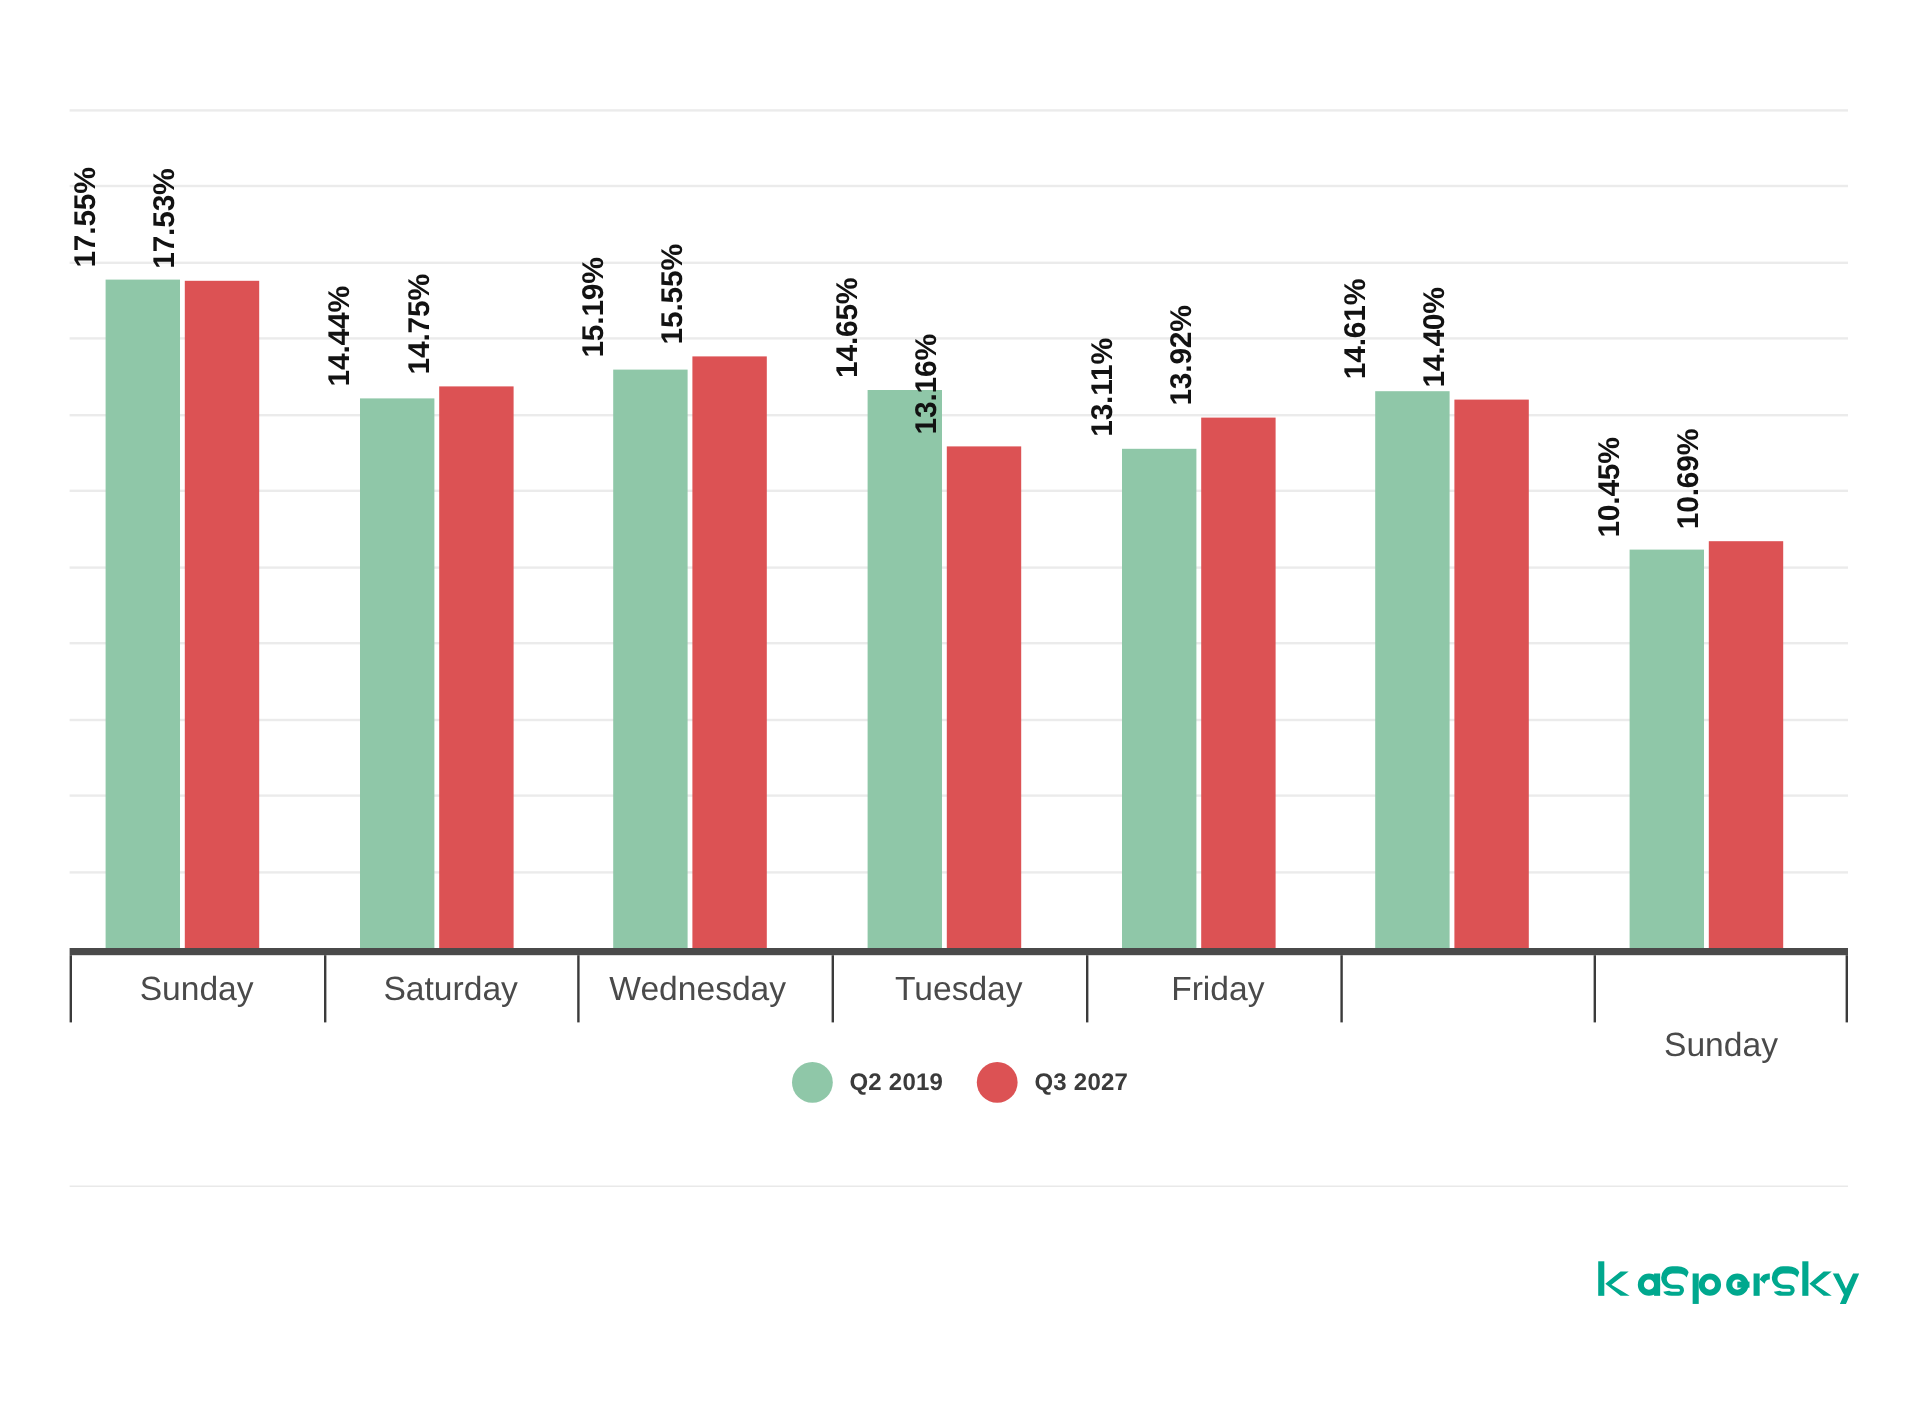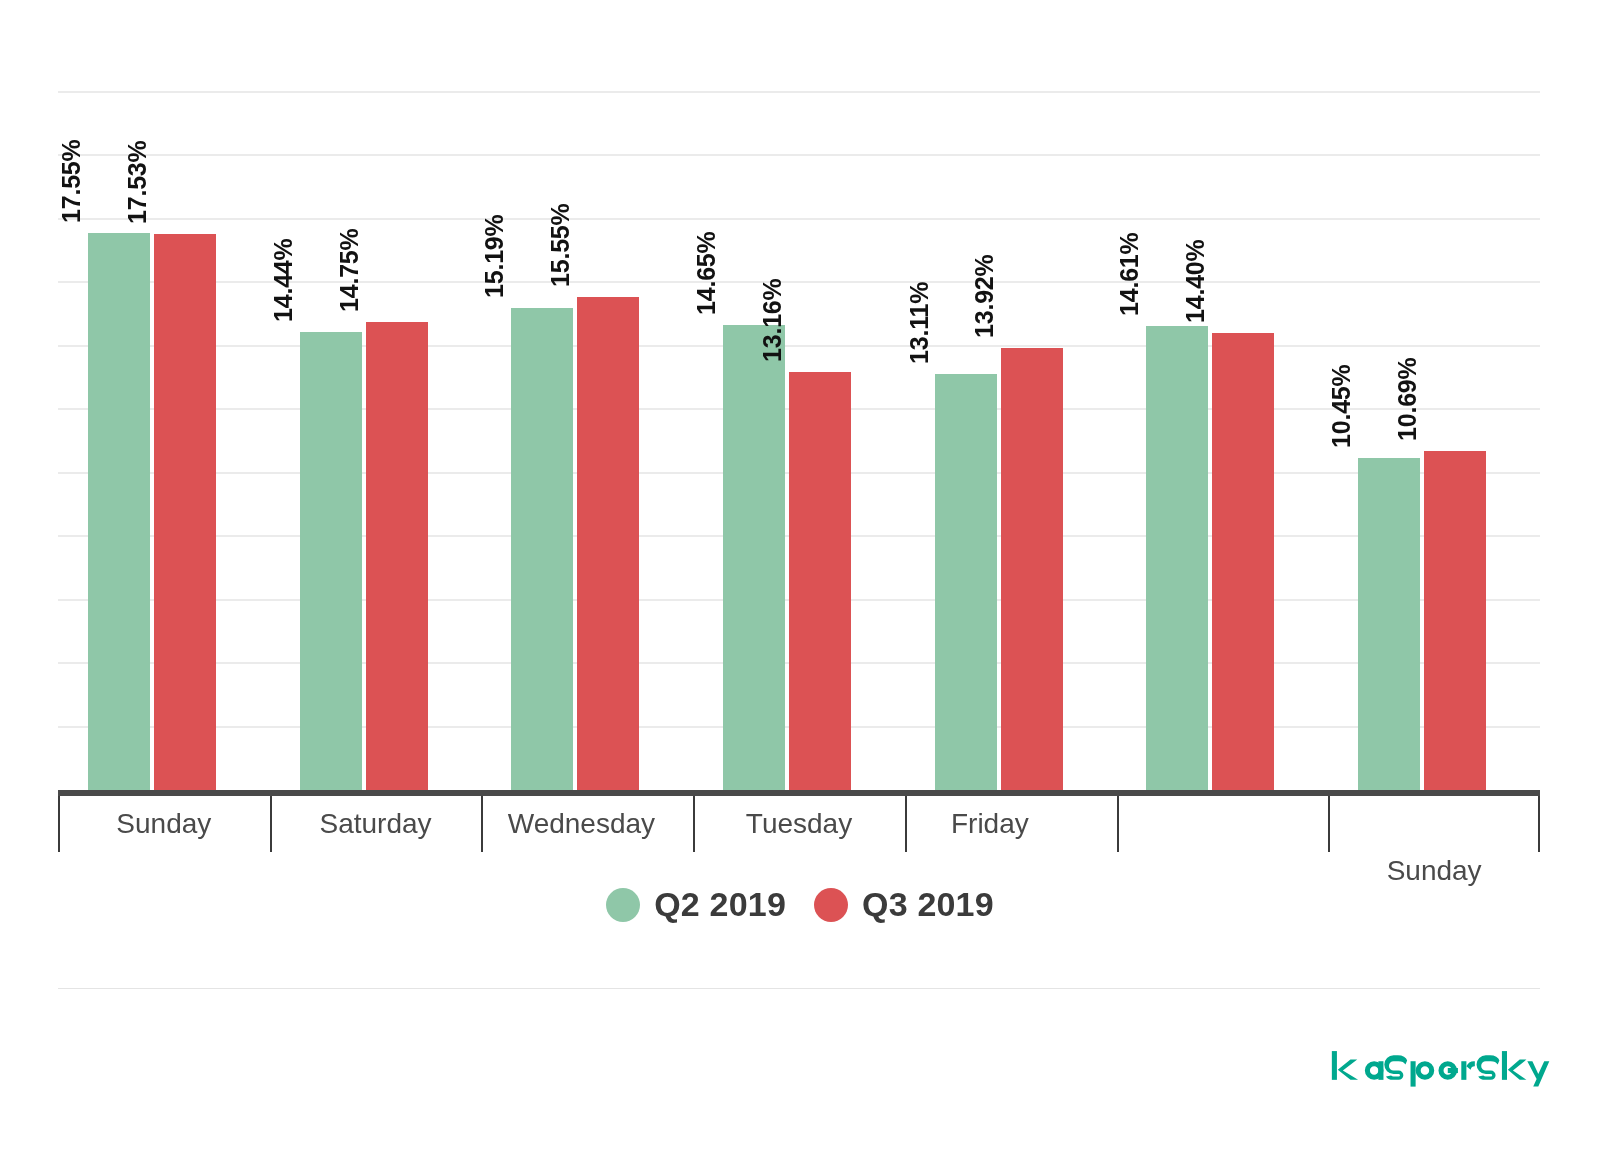--- a/index.html
+++ b/index.html
@@ -116,21 +116,21 @@
     display: flex;
     align-items: center;
     gap: 14px;
   }
   .legend-swatch {
     width: 34px;
     height: 34px;
     border-radius: 50%;
   }
   .legend-label {
-    font-size: 34px;
+    font-size: 20px;
     font-weight: 700;
     color: #3b3b3b;
     letter-spacing: 0.2px;
   }
 
   
   #footer-rule {
     position: absolute;
     left: 58px;
     top: 988px;
@@ -230,32 +230,32 @@
       <div class="xtick" style="left: 423.429px;"></div>
       <div class="xtick" style="left: 635.143px;"></div>
       <div class="xtick" style="left: 846.857px;"></div>
       <div class="xtick" style="left: 1058.57px;"></div>
       <div class="xtick" style="left: 1270.29px;"></div>
       <div class="xtick" style="left: 1480px;"></div>
       <div class="xcat-label" style="left: 0px; width: 211.714px;">Sunday</div>
       <div class="xcat-label" style="left: 211.714px; width: 211.714px;">Saturday</div>
       <div class="xcat-label" style="left: 423.429px; width: 200px;">Wednesday</div>
       <div class="xcat-label" style="left: 635.143px; width: 211.714px;">Tuesday</div>
-      <div class="xcat-label" style="left: 826px; width: 211.714px;">Friday</div>
+      <div class="xcat-label" style="left: 851px; width: 211.714px;">Friday</div>
       <div class="xcat-label" style="left: 1270.29px; width: 211.714px; margin-top: 47px;">Sunday</div>
     </div>
 
   <div id="legend">
       <div class="legend-item">
         <span class="legend-swatch" style="background: rgb(143, 199, 168);"></span>
         <span class="legend-label">Q2 2019</span>
       </div>
       <div class="legend-item">
         <span class="legend-swatch" style="background: rgb(220, 82, 84);"></span>
-        <span class="legend-label">Q3 2019</span>
+        <span class="legend-label">Q3 2027</span>
       </div>
     </div>
 
   <div id="footer-rule"></div>
   <div id="brand-logo">
     <svg width="222" height="44" viewBox="0 0 262 52" aria-hidden="true">
       <g id="brand-paths" fill="#00A88E">
           <rect x="2" y="6" width="6" height="34"></rect>
           <path d="M9 28 L24 16 L32 16 L15 29 L33 40 L24 40 Z"></path>
           <path d="M52 29 m-11 0 a11 11 0 1 0 22 0 a11 11 0 1 0 -22 0 Z M52 29 m-5 0 a5 5 0 1 1 10 0 a5 5 0 1 1 -10 0 Z" fill-rule="evenodd"></path>

